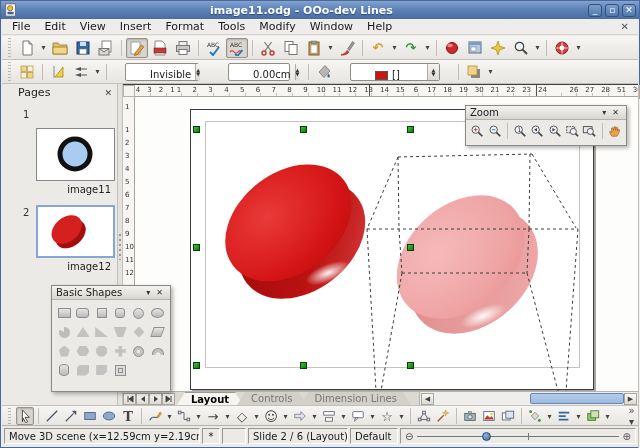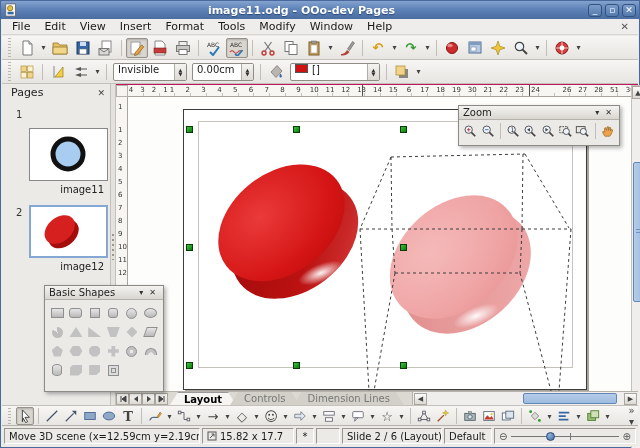--- a/index.html
+++ b/index.html
@@ -30,28 +30,28 @@
   .grip { width:7px; height:80%; background:repeating-linear-gradient(180deg,#b9b6b0 0 1px,transparent 1px 3px); margin:0 2px; background-size:3px 3px; background-repeat:repeat-y; background-position:2px 0; }
   .tbtn { width:22px; height:20px; display:flex; align-items:center; justify-content:center; border:1px solid transparent; border-radius:2px; }
   .tbtn.small { width:18px; height:18px; }
   .tbtn.pressed { background:#d9d6d0; border-color:#979289; box-shadow:inset 0 1px 2px rgba(0,0,0,.18); }
   .dd { width:9px; text-align:center; color:#444; font-size:8px; }
   .sep { width:1px; height:16px; background:#c2beb7; margin:0 3px; }
   .i16 { width:16px; height:16px; }
   .i14 { width:14px; height:14px; }
   .glyph { font-size:13px; color:#444; line-height:1; }
 
-  .combo { display:flex; align-items:flex-start; height:18px; background:#fff; border:1px solid #908d86; border-radius:2px; margin:0 2px; }
+  .combo { display:flex; align-items:flex-end; height:18px; background:#fff; border:1px solid #908d86; border-radius:2px; margin:0 14px;padding-left:20px; }
   .combo .value { padding:0 4px; font-size:10px; white-space:nowrap; flex:1; }
   .spinbox { width:12px; height:16px; display:flex; flex-direction:column; align-items:center; justify-content:center;
     background:linear-gradient(#f4f3f1,#dddad4); border-left:1px solid #b0ada6; font-size:5px; color:#333; line-height:4px; }
   .swatch { width:13px; height:9px; margin-left:4px; border:1px solid #555; }
 
   
-  .main { position:absolute; left:5px; right:1px; top:83px; height:321px; background:#be185d;padding-left:16px; }
+  .main { position:absolute; left:12px; right:1px; top:83px; height:321px; background:#404040;padding-left:16px; }
 
   .pages-panel { position:absolute; left:0; top:0; width:104px; height:321px; background:#eceae7; }
   .panel-header { height:17px; display:flex; align-items:center; padding:0 5px; font-size:11px; color:#222; }
   .panel-header .x { margin-left:auto; color:#444; font-size:9px; }
   .thumb-row { position:relative; margin:6px 2px 0 2px; }
   .page-num { position:absolute; left:8px; top:2px; font-size:10px; color:#333; }
   .thumb1 { position:absolute; left:21px; top:21px; width:79px; height:53px; background:#fff; border:1px solid #888; }
   .thumb2 { position:absolute; left:21px; top:0px; width:79px; height:53px; background:#fff; border:2px solid #86a7d4; }
   .thumb-label { position:absolute; right:4px; font-size:10px; color:#222; }
   .splitter { position:absolute; left:104px; top:0; width:6px; height:321px; background:#e4e2dd; border-left:1px solid #c4c1bb; border-right:1px solid #c4c1bb; }
@@ -135,21 +135,21 @@
 <body>
 
 <div class="window">
 
   <div class="titlebar">
     <svg class="app-icon16" viewBox="0 0 16 16">
       <rect x="2" y="1" width="11" height="14" fill="#fff" stroke="#666"></rect>
       <circle cx="7" cy="6" r="3" fill="#e8c33c" stroke="#8a6d20"></circle>
       <rect x="4" y="10" width="7" height="3" fill="#3465a4"></rect>
     </svg>
-    <div class="title">image11.odg - OOo-dev Pages</div>
+    <div class="title">image11.odg - OOo-dev Lines</div>
     <div class="win-btn">_</div>
     <div class="win-btn">▫</div>
     <div class="win-btn">✕</div>
   </div>
 
   <div class="menubar">
     <span class="menu-item">File</span>
     <span class="menu-item">Edit</span>
     <span class="menu-item">View</span>
     <span class="menu-item">Insert</span>
@@ -818,27 +818,20 @@
         </svg>
       </div>
       <span class="dd">▾</span>
     <span class="dd" style="margin-left:auto;font-size:10px">»<br>▾</span>
   </div>
 
   <div class="statusbar">
     <div class="sfield" style="width:196px">
       <span>Move 3D scene (x=12.59cm y=2.19cm)</span>
     </div>
-    <div class="sfield" style="width:92px">
-      <svg width="10" height="10" viewBox="0 0 10 10">
-          <rect x="1" y="1" width="8" height="8" fill="none" stroke="#555"></rect>
-          <path d="M3 7L7 3M7 3H4.5M7 3v2.5" stroke="#555"></path>
-        </svg>
-      <span>15.82 x 17.7</span>
-    </div>
     <div class="sfield" style="width:18px;justify-content:center">
       <span>*</span>
     </div>
     <div class="sfield" style="width:24px"></div>
     <div class="sfield" style="width:100px">
       <span>Slide 2 / 6 (Layout)</span>
     </div>
     <div class="sfield" style="width:48px">
       <span>Default</span>
     </div>

